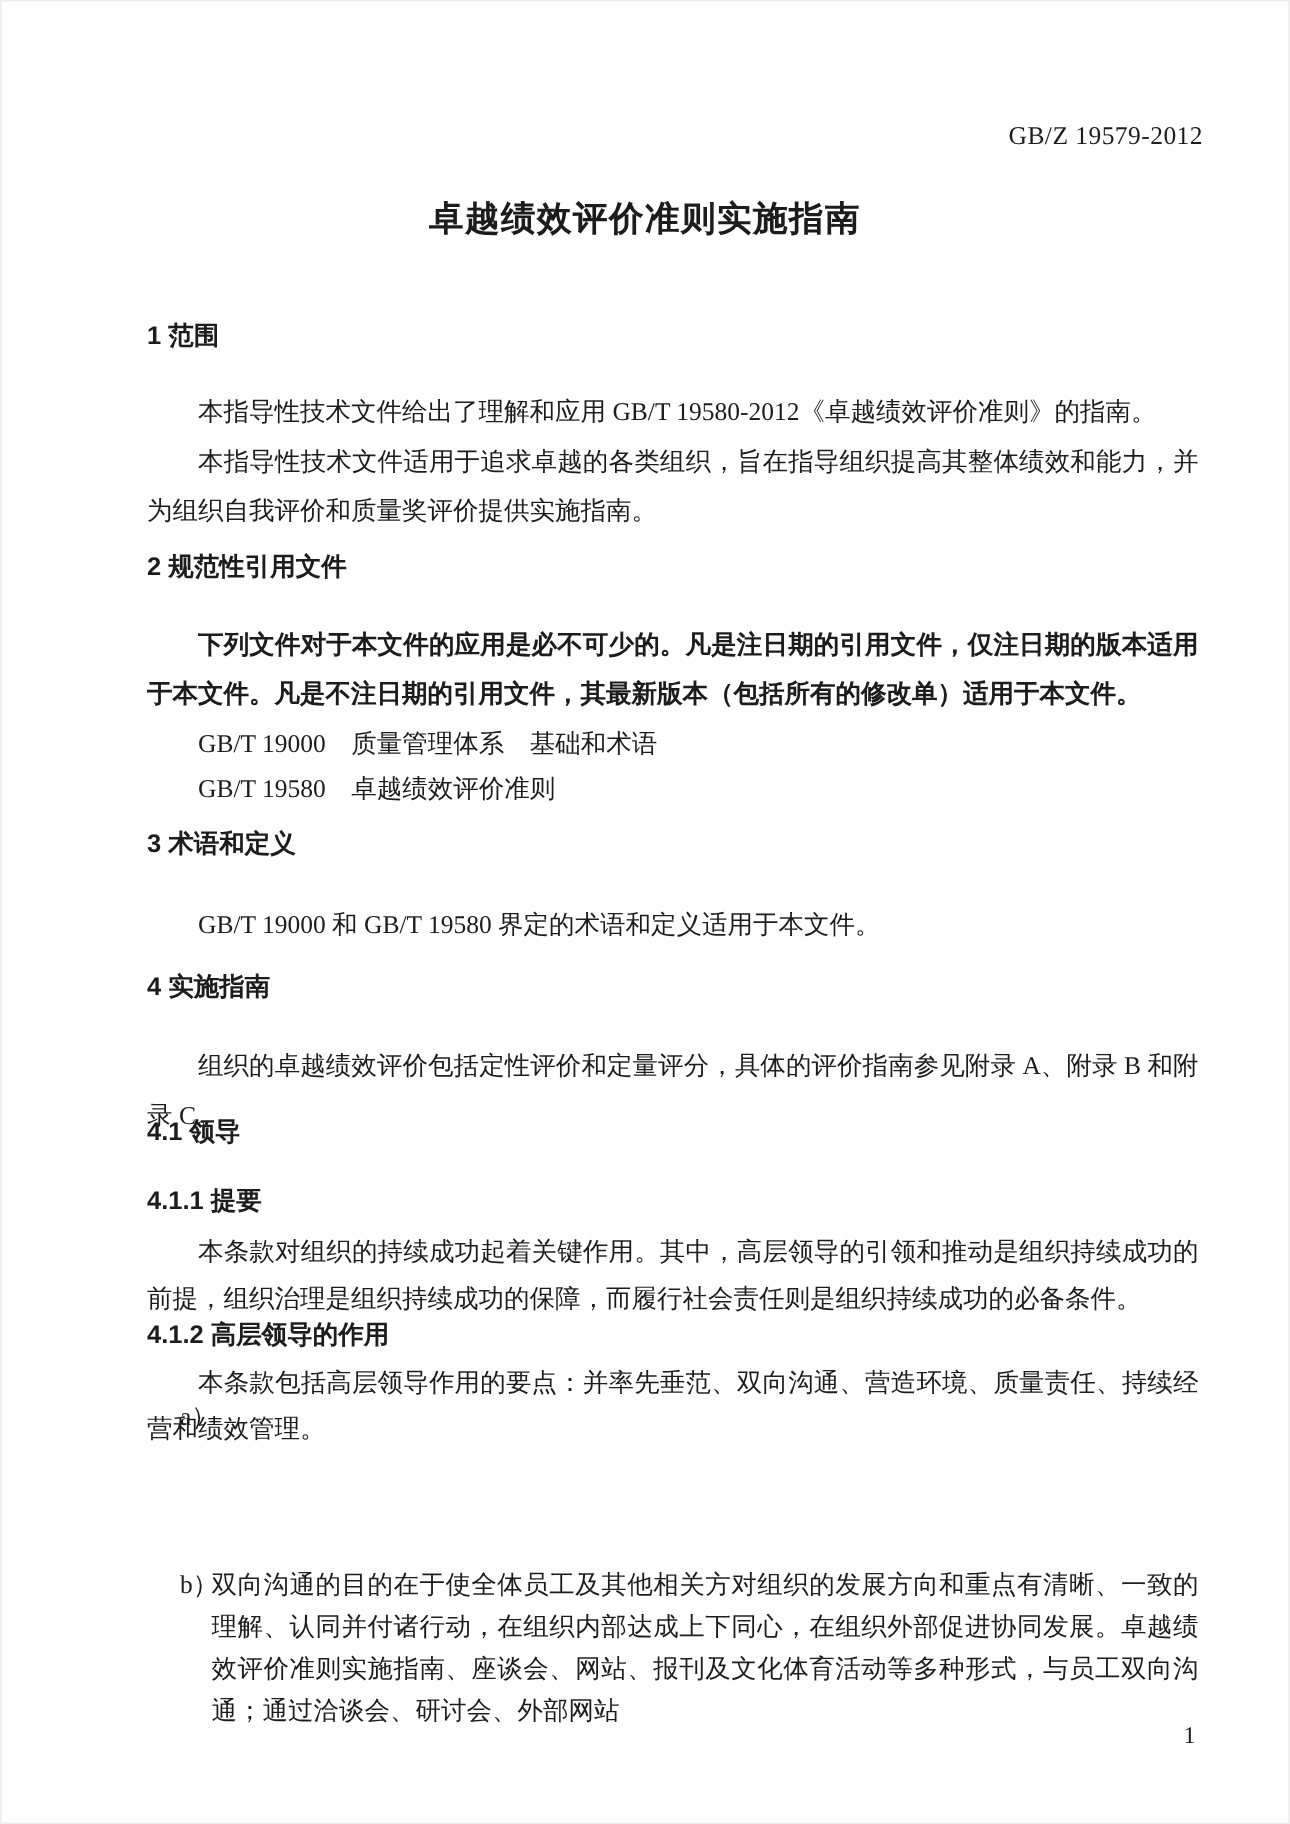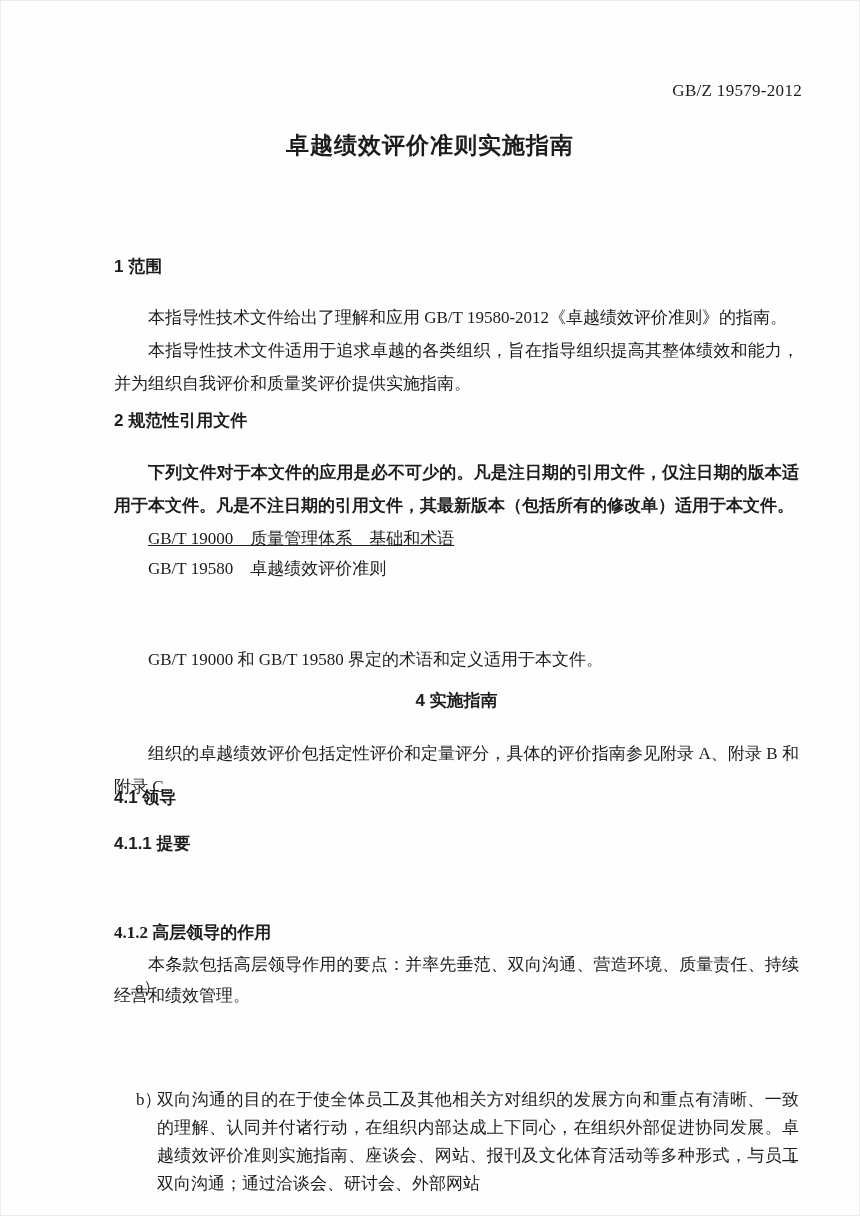--- a/index.html
+++ b/index.html
@@ -7,21 +7,21 @@
   .page {
     position: relative;
     width: 860px;
     height: 1216px;
     background: #fefefe;
     border: 1px solid #ececec;
     overflow: hidden;
     color: #1c1c1c;
     font-family: "Liberation Serif", "DejaVu Serif", serif;
   }
-  .abs { position: absolute; left: 113px; right: 60px; margin-top: 43px; }
+  .abs { position: absolute; left: 97px; right: 60px; }
   .doc-code {
     position: absolute;
     top: 80px;
     right: 57px;
     font-size: 17px;
     letter-spacing: 0.3px;
     font-family: "Liberation Serif", "DejaVu Serif", serif;
   }
   .doc-title {
     position: absolute;
@@ -70,30 +70,30 @@
     top: 1148px;
     right: 62px;
     font-size: 16px;
   }
   
   .s1-h   { top: 212px; }
   .s1-p1  { top: 257px; }
   .s1-p2  { top: 290px; }
   .s2-h   { top: 366px; }
   .s2-p1  { top: 412px; font-weight: bold; }
-  .s2-r1  { top: 480px; text-decoration: underline; }
+  .s2-r1  { top: 480px; }
   .s2-r2  { top: 510px; }
   .s3-h   { top: 551px; }
   .s3-p1  { top: 599px; }
-  .s4-h   { top: 646px; text-align: center; }
+  .s4-h   { top: 646px; }
   .s4-p1  { top: 693px; }
   .s41-h  { top: 743px; }
   .s411-h { top: 789px; }
   .s411-p1{ top: 818px; }
-  .s412-h { top: 878px; font-family: Liberation Serif, serif; }
+  .s412-h { top: 878px; }
   .s412-p1{ top: 905px; }
   .item-a { top: 930px; }
   .item-b { top: 1042px; }
 </style>
 </head>
 <body>
 
 <div class="page">
 
   <div class="doc-code">GB/Z 19579-2012</div>
@@ -102,28 +102,30 @@
 
   <div class="abs heading s1-h">1 范围</div>
   <div class="abs para s1-p1">本指导性技术文件给出了理解和应用 GB/T 19580-2012《卓越绩效评价准则》的指南。</div>
   <div class="abs para s1-p2">本指导性技术文件适用于追求卓越的各类组织，旨在指导组织提高其整体绩效和能力，并为组织自我评价和质量奖评价提供实施指南。</div>
 
   <div class="abs heading s2-h">2 规范性引用文件</div>
   <div class="abs para s2-p1">下列文件对于本文件的应用是必不可少的。凡是注日期的引用文件，仅注日期的版本适用于本文件。凡是不注日期的引用文件，其最新版本（包括所有的修改单）适用于本文件。</div>
   <div class="abs ref-line s2-r1">GB/T 19000　质量管理体系　基础和术语</div>
   <div class="abs ref-line s2-r2">GB/T 19580　卓越绩效评价准则</div>
 
+  <div class="abs heading s3-h">3 术语和定义</div>
   <div class="abs para s3-p1">GB/T 19000 和 GB/T 19580 界定的术语和定义适用于本文件。</div>
 
   <div class="abs heading s4-h">4 实施指南</div>
   <div class="abs para s4-p1">组织的卓越绩效评价包括定性评价和定量评分，具体的评价指南参见附录 A、附录 B 和附录 C。</div>
 
   <div class="abs heading s41-h">4.1 领导</div>
 
   <div class="abs heading s411-h">4.1.1 提要</div>
+  <div class="abs para tight s411-p1">本条款对组织的持续成功起着关键作用。其中，高层领导的引领和推动是组织持续成功的前提，组织治理是组织持续成功的保障，而履行社会责任则是组织持续成功的必备条件。</div>
 
   <div class="abs heading s412-h">4.1.2 高层领导的作用</div>
   <div class="abs para tight s412-p1">本条款包括高层领导作用的要点：并率先垂范、双向沟通、营造环境、质量责任、持续经营和绩效管理。</div>
 
   <div class="abs list-item item-a">
     <span class="marker">a）</span>
   </div>
 
   <div class="abs list-item item-b">
     <span class="marker">b）</span>

